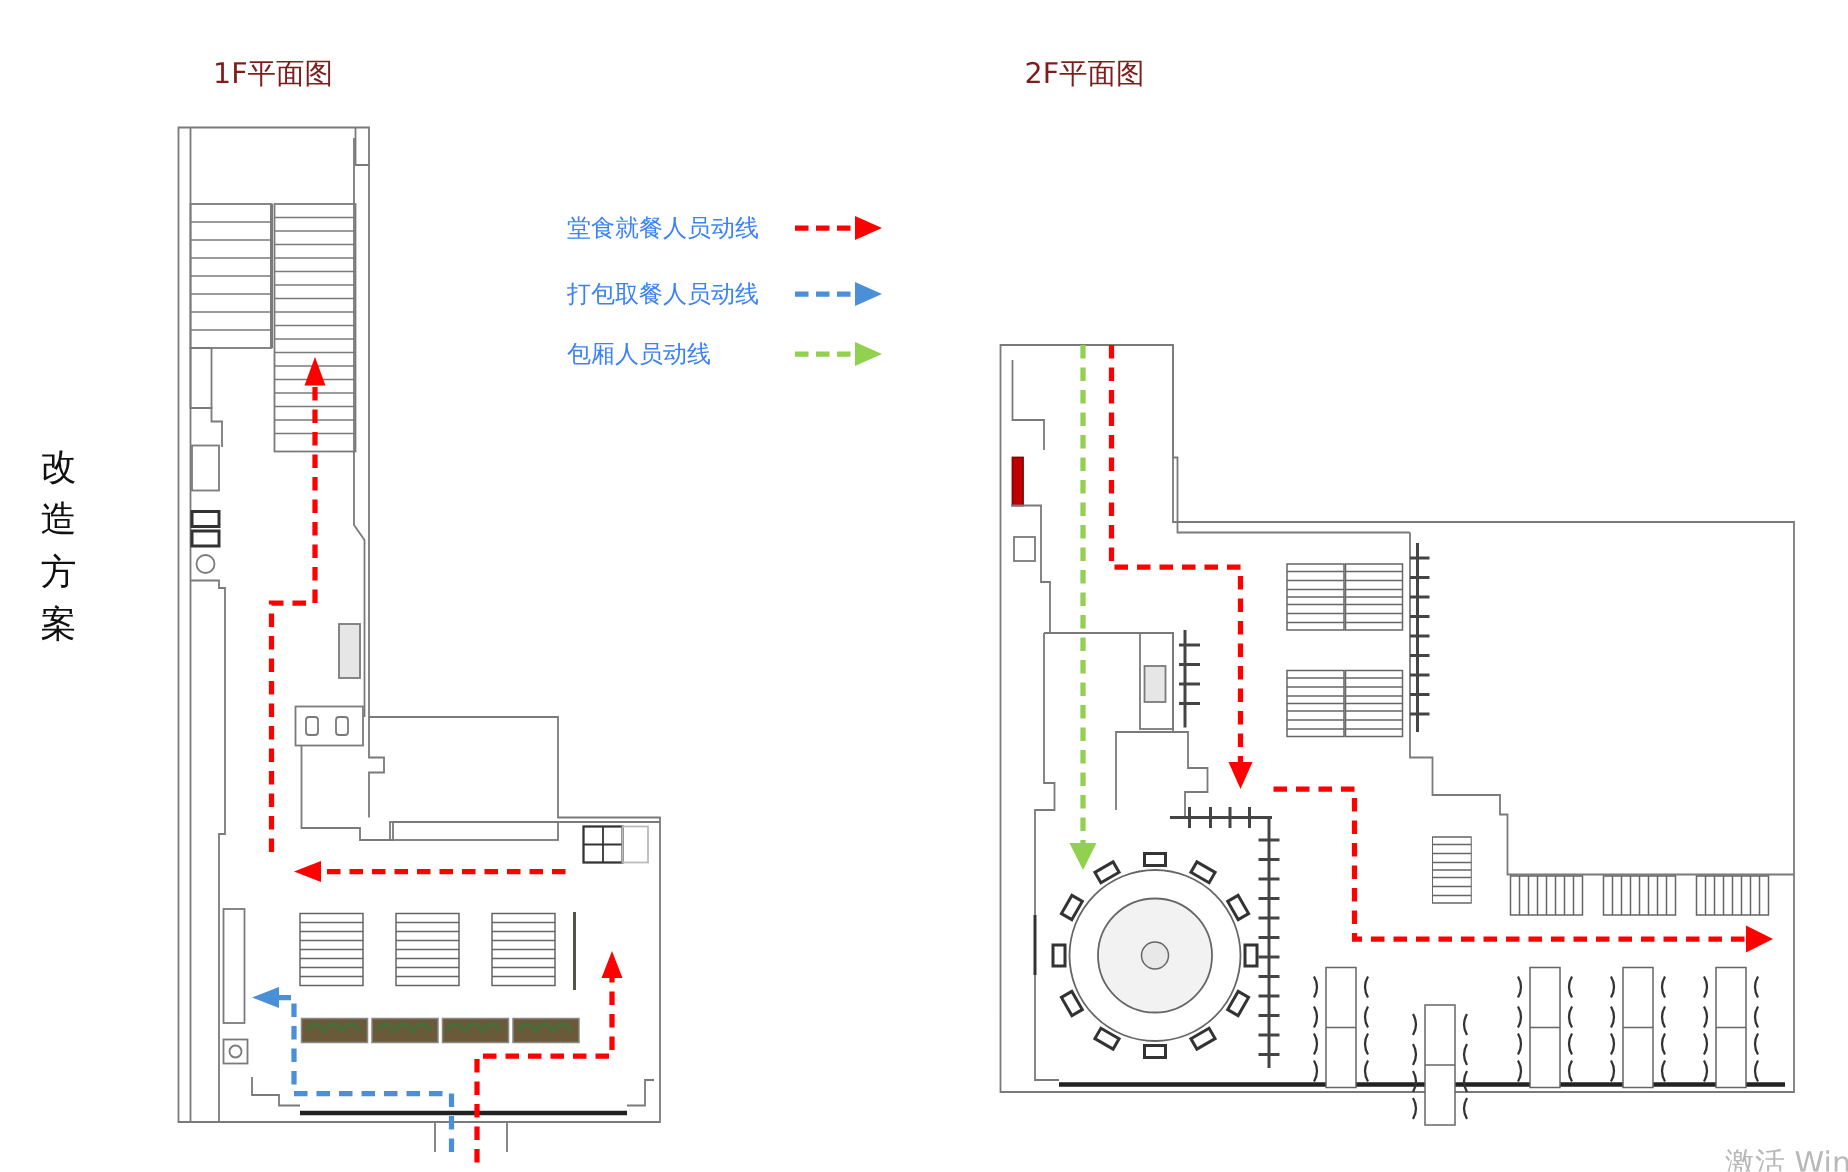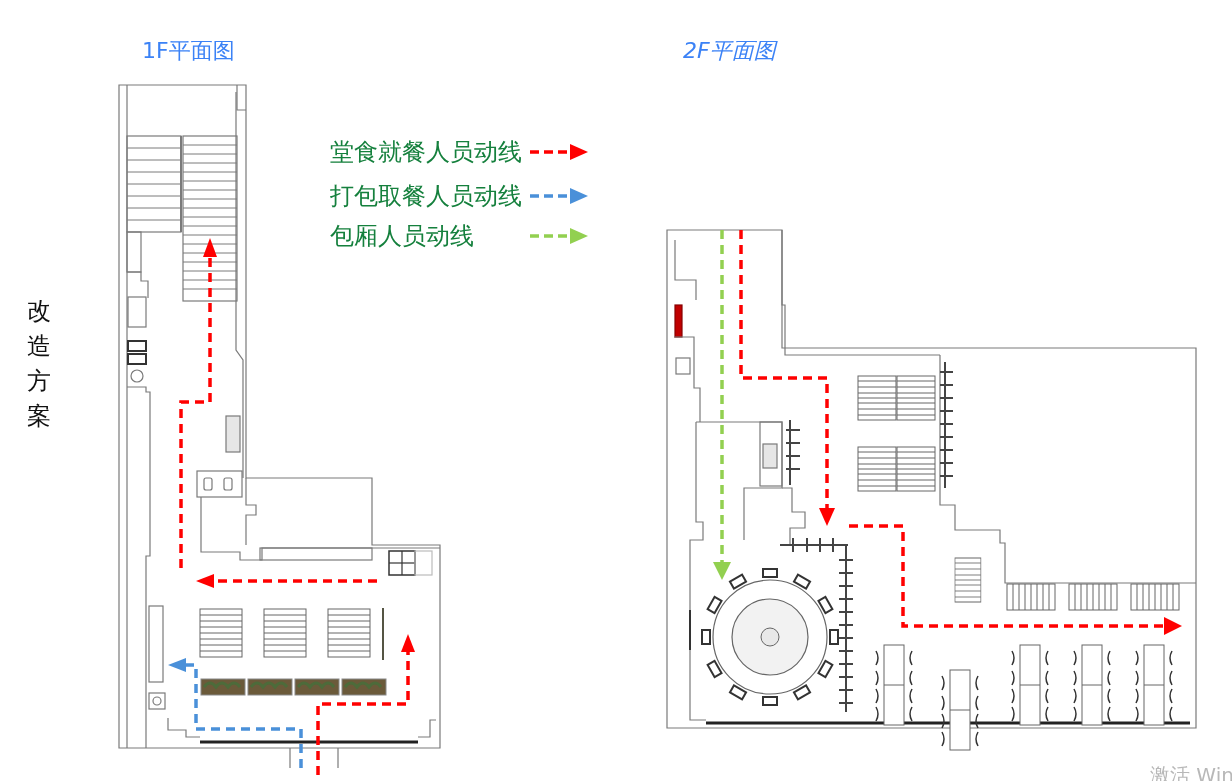--- a/index.html
+++ b/index.html
@@ -1,32 +1,32 @@
 <!DOCTYPE html>
 <html><head>
 <meta charset="utf-8">
 <style>
   html, body { margin: 0; padding: 0; background: #ffffff; }
   body { width: 1232px; height: 781px; position: relative; overflow: hidden;
          font-family: "DejaVu Sans", "Liberation Sans", sans-serif; color: #111; }
-  .title { position: absolute; font-size: 22px; letter-spacing: 0px; color: #3b82f6; }
+  .title { position: absolute; font-size: 19px; letter-spacing: 0px; color: #7f1d1d; }
   .side-label { position: absolute; left: 22px; top: 294px; width: 34px; font-size: 24px;
                 line-height: 35px; text-align: center; color: #111; }
   .side-label span { display: block; }
   .legend-row { position: absolute; left: 330px; height: 28px; display: flex; align-items: center; }
-  .legend-text { font-size: 24px; color: #15803d; white-space: nowrap; }
+  .legend-text { font-size: 16px; color: #3b82f6; white-space: nowrap; margin-left: 48px; }
   .legend-arrow { position: absolute; left: 198px; top: 4px; }
   svg.plan { position: absolute; left: 0; top: 0; }
   .watermark { position: absolute; left: 1150px; top: 762px; font-size: 20px; color: #b8b8b8; white-space: nowrap; }
 </style>
 </head>
 <body>
 
 <div class="title" style="left:142px; top:36px;">1F平面图</div>
-<div class="title" style="left:683px; top:36px;font-style:italic;">2F平面图</div>
+<div class="title" style="left:683px; top:36px;">2F平面图</div>
 
 <div class="side-label">
   <span>改</span>
   <span>造</span>
   <span>方</span>
   <span>案</span>
 </div>
 
 <div>
   <div class="legend-row" style="top:138px;">

